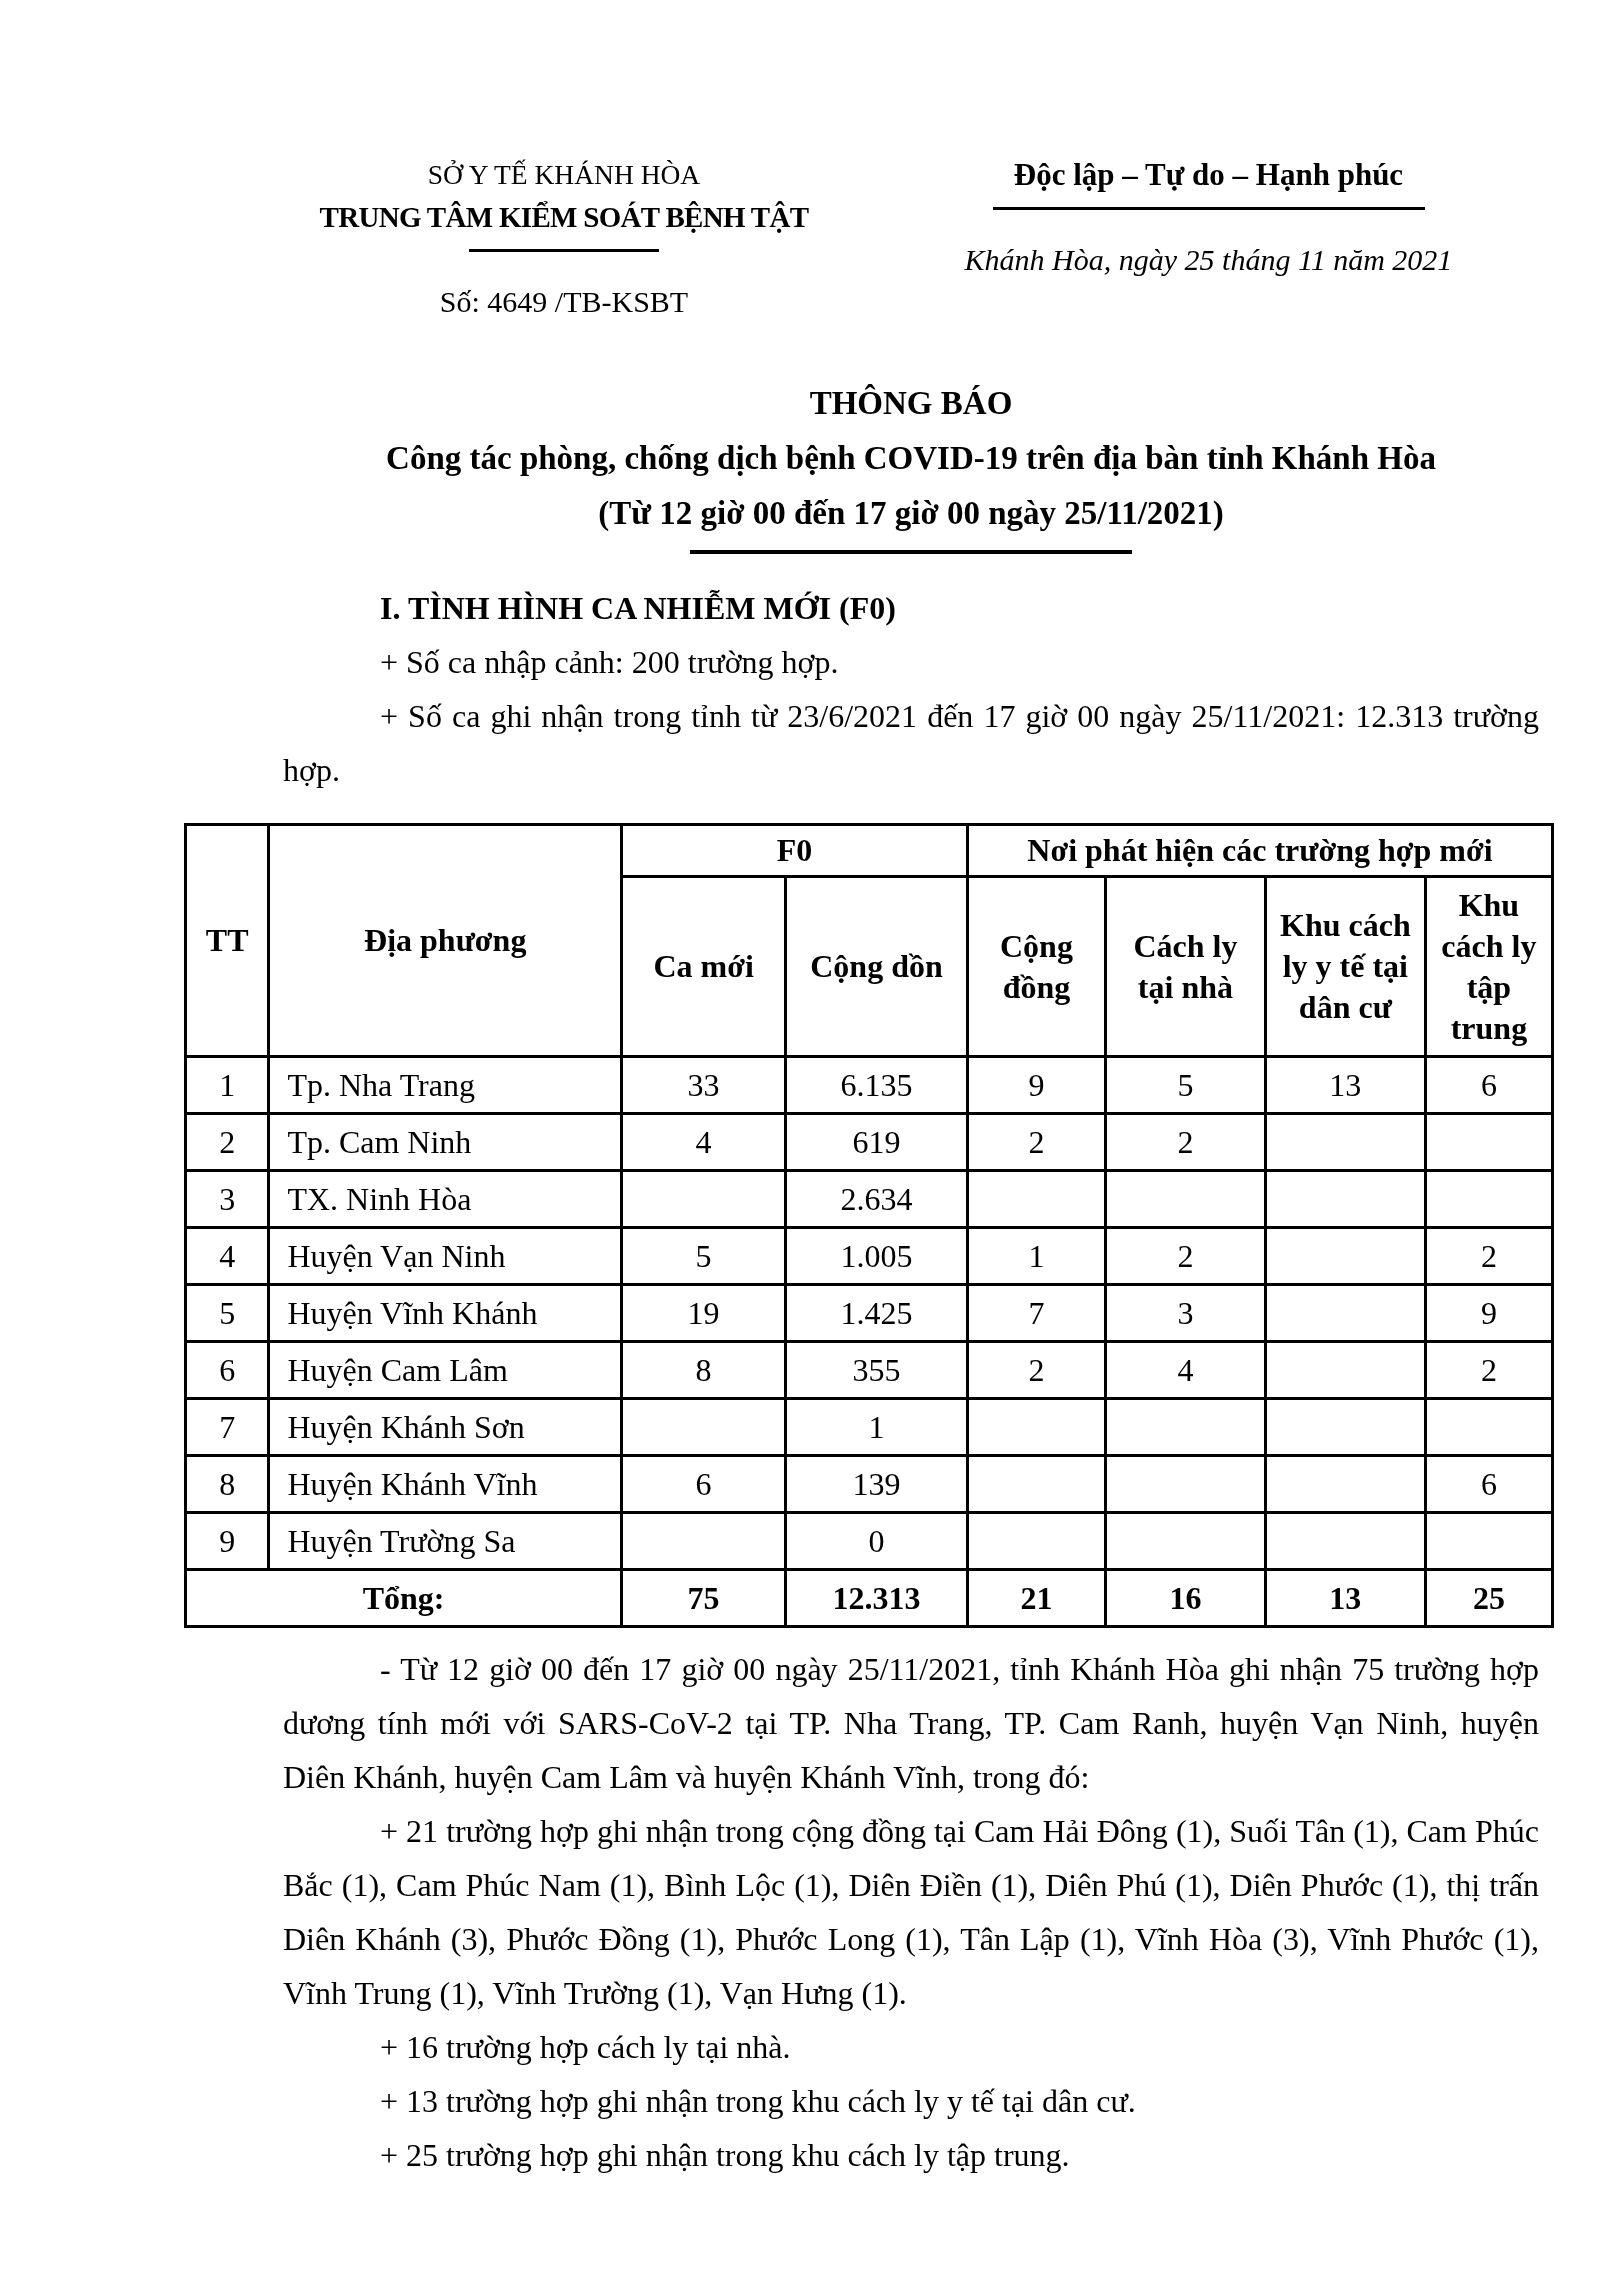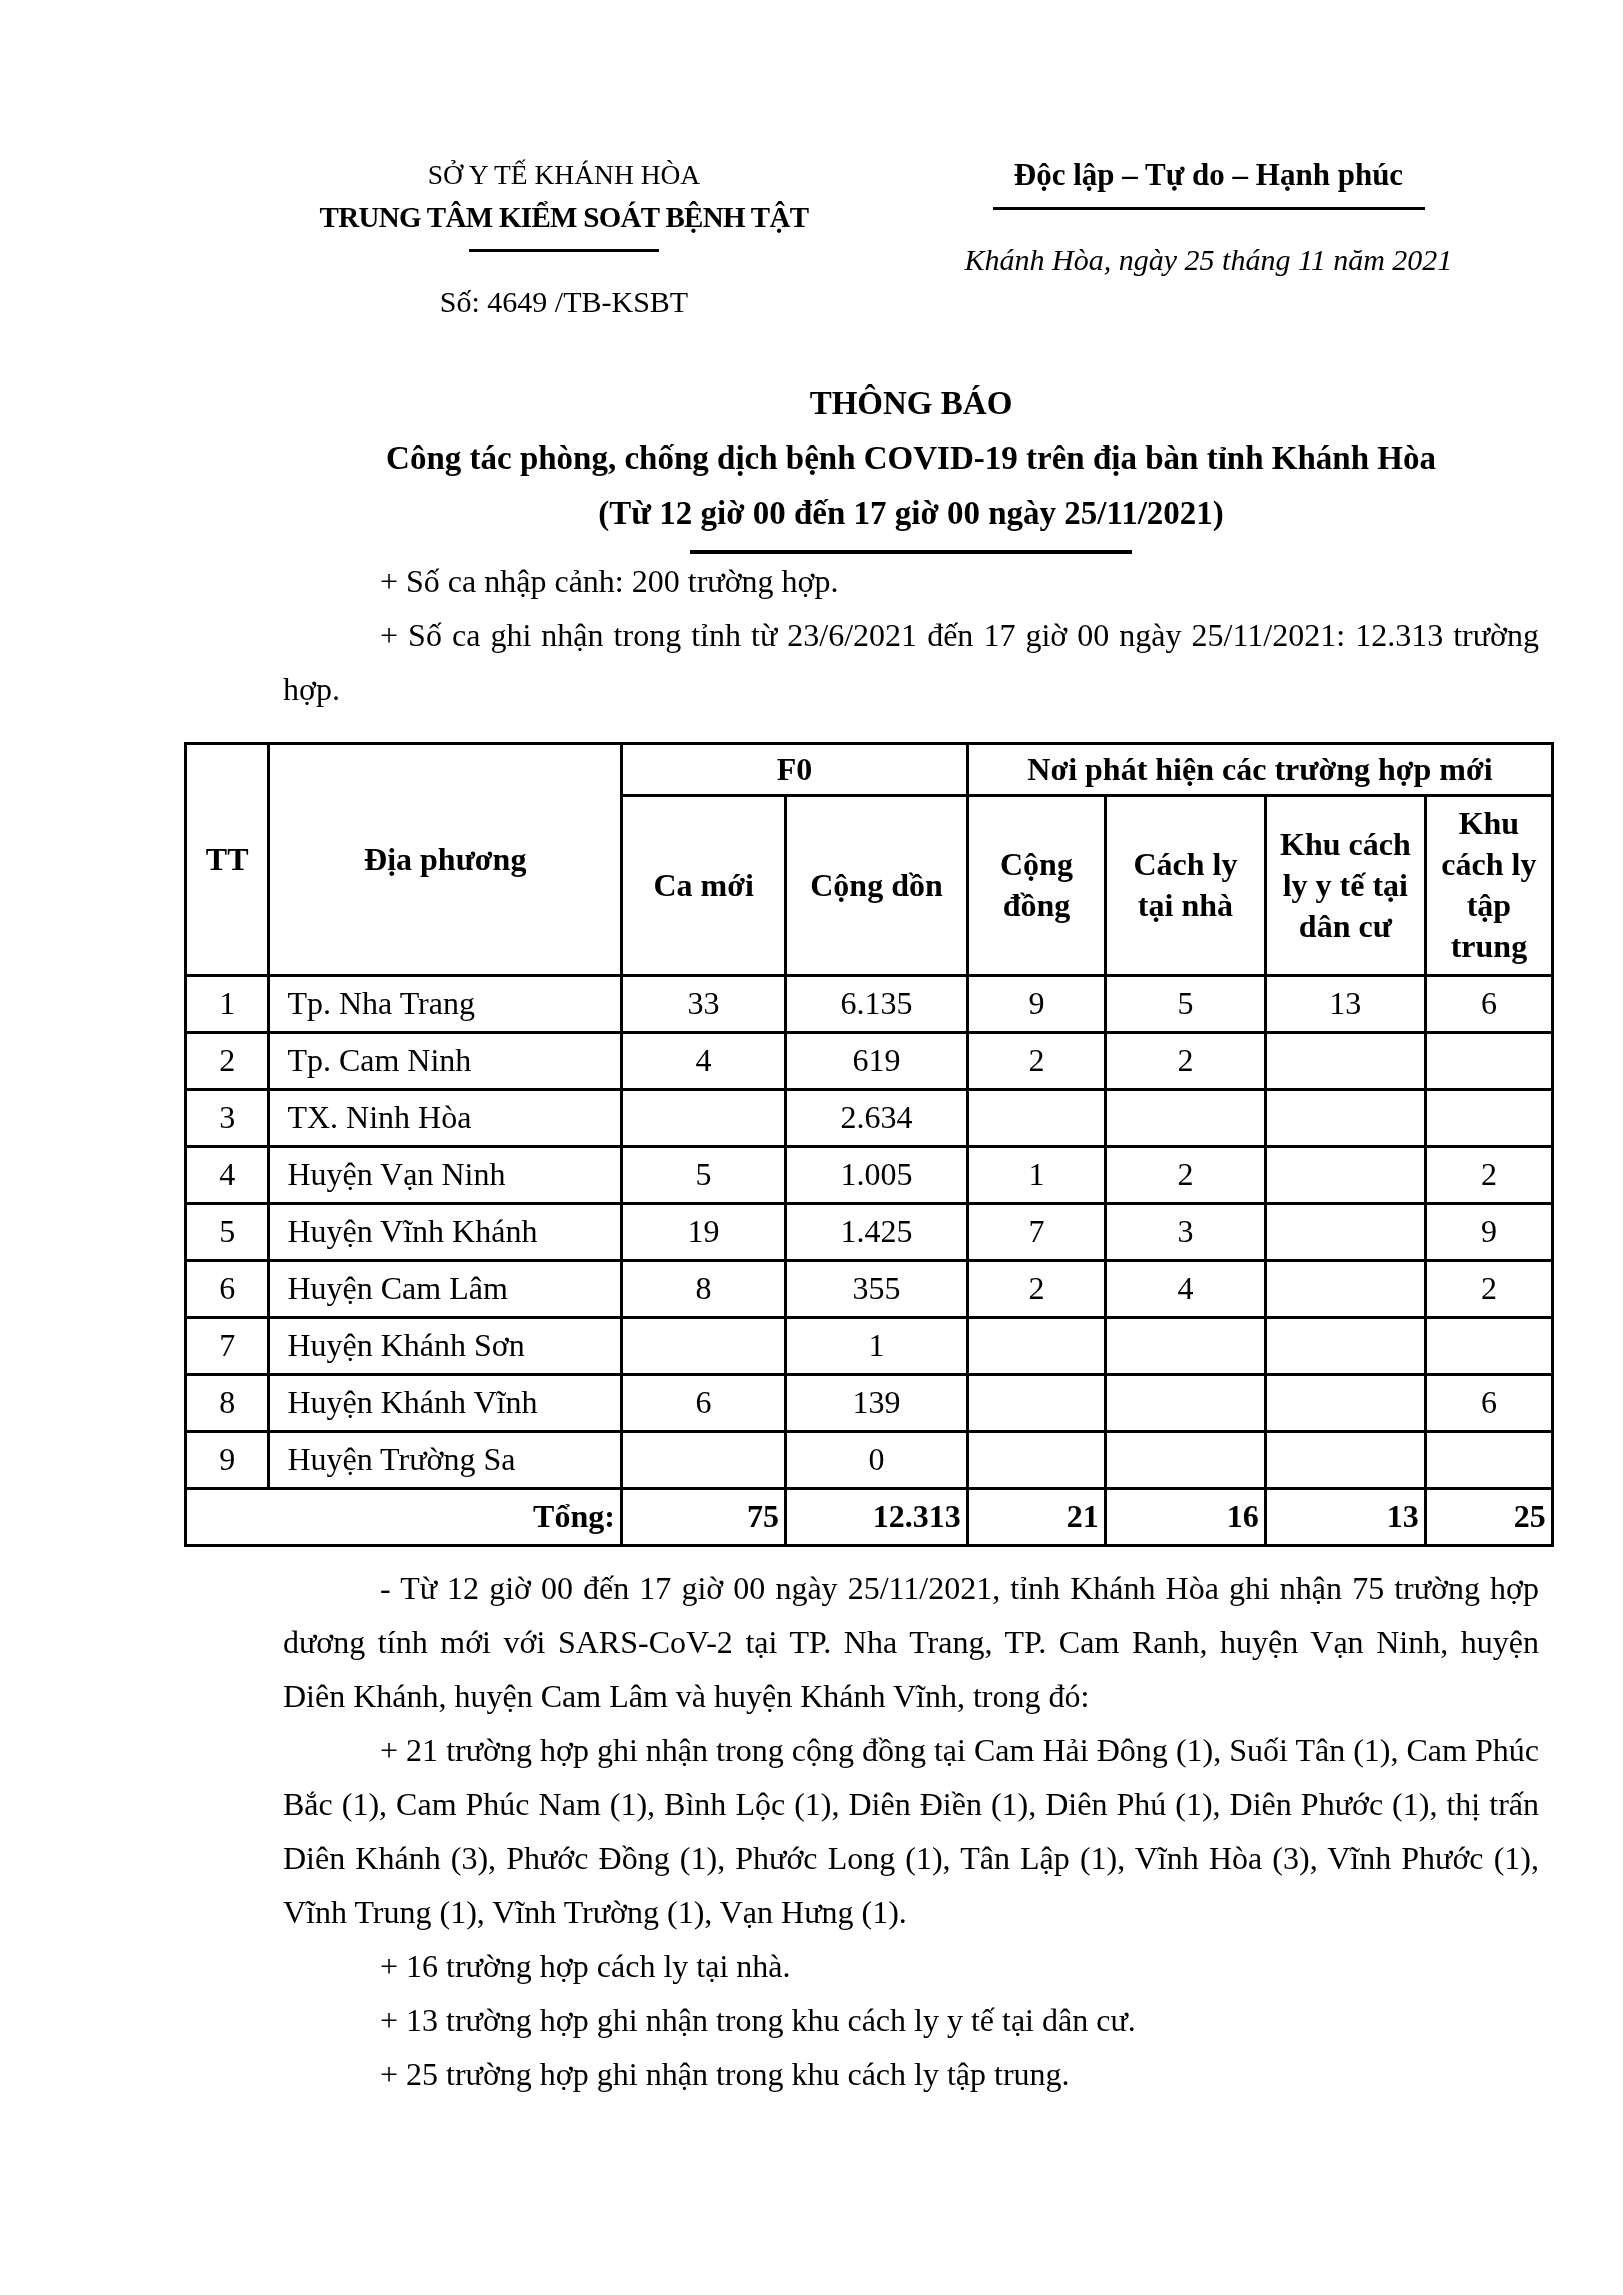--- a/index.html
+++ b/index.html
@@ -43,21 +43,21 @@
     border:3.3px solid #000;
     vertical-align:middle;
     padding:6.5px 5.2px;
     line-height:41px;
     overflow:hidden;
   }
   table.f0 th{font-weight:bold;text-align:center;}
   table.f0 td{text-align:center;}
   table.f0 td.name{text-align:left;padding-left:17px;}
   table.f0 .grp{padding:3.9px 5.2px;}
-  table.f0 tr.total td{font-weight:bold;text-align:right;}
+  table.f0 tr.total td{font-weight:bold;}
   .col-tt{width:6.1%;}
   .col-dp{width:25.8%;}
   .col-cm{width:12.0%;}
   .col-cd{width:13.3%;}
   .col-cgd{width:10.1%;}
   .col-cln{width:11.7%;}
   .col-kyt{width:11.7%;}
   .col-ktt{width:9.3%;}
   .after-table{margin-top:14.4px;}
 </style>
@@ -81,20 +81,21 @@
   </div>
 
   <div class="title">
     <div>THÔNG BÁO</div>
     <div>Công tác phòng, chống dịch bệnh COVID-19 trên địa bàn tỉnh Khánh Hòa</div>
     <div>(Từ 12 giờ 00 đến 17 giờ 00 ngày 25/11/2021)</div>
     <div class="title-rule"></div>
   </div>
 
   <div class="bodycol">
+    <div class="sec-heading">I. TÌNH HÌNH CA NHIỄM MỚI (F0)</div>
     <div class="para">+ Số ca nhập cảnh: 200 trường hợp.</div>
     <div class="para">+ Số ca ghi nhận trong tỉnh từ 23/6/2021 đến 17 giờ 00 ngày 25/11/2021: 12.313 trường hợp.</div>
   </div>
 
   <table class="f0">
     <colgroup>
       <col class="col-tt">
         <col class="col-dp">
         <col class="col-cm">
         <col class="col-cd">

